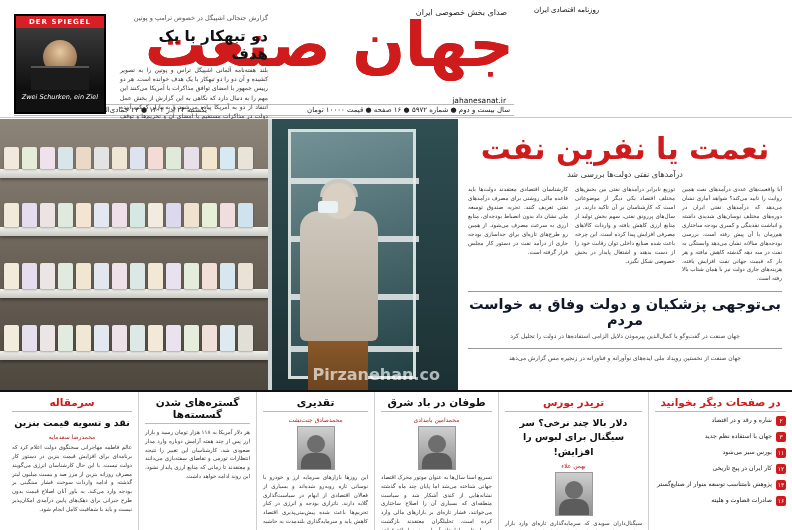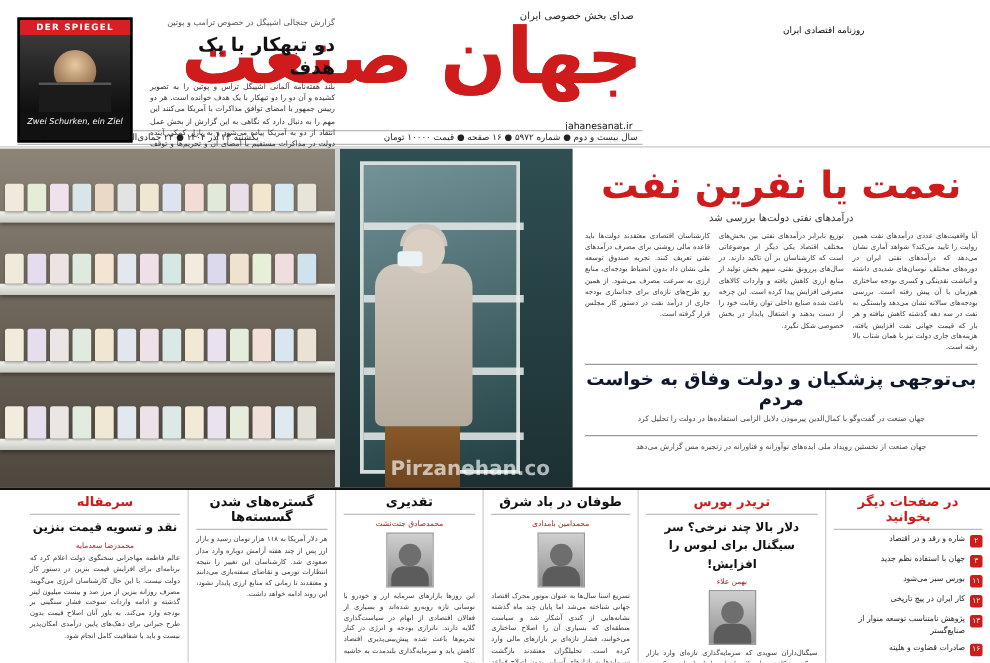--- a/index.html
+++ b/index.html
@@ -13,21 +13,21 @@
     position: relative;
   }
   .page { width:792px; height:530px; position:relative; background:#fff; }
 
   
   .masthead {
     position:absolute; left:0; top:0; width:792px; height:118px;
     border-bottom:1px solid #c9c9c9;
   }
   .mast-top-right {
-    position:absolute; right:8px; top:20px; width:250px; text-align:center;
+    position:absolute; right:8px; top:6px; width:250px; text-align:left;
   }
   .mast-slogan {
     font-size:8px; color:#222; text-align:right; width:220px;
     position:absolute; right:285px; top:8px;
   }
   .logo-title {
     position:absolute; right:278px; top:14px;
     font-family:"DejaVu Sans", sans-serif;
     font-size:62px; font-weight:bold; color:#cf1b1b;
     letter-spacing:-2px; line-height:1;
@@ -329,21 +329,21 @@
     <div class="hr-dark"></div>
     <div class="sec-head">بی‌توجهی پزشکیان و دولت وفاق به خواست مردم</div>
     <div class="sec-sub">جهان صنعت در گفت‌وگو با کمال‌الدین پیرموذن دلایل الزامی استفاده‌ها در دولت را تحلیل کرد</div>
 
     <div class="hr-dark"></div>
     <div class="sec-sub">جهان صنعت از نخستین رویداد ملی ایده‌های نوآورانه و فناورانه در زنجیره مس گزارش می‌دهد</div>
   </div>
 
   <div class="bottom">
 
-    <div class="bcol" style="width:132px">
+    <div class="bcol" style="width:144px">
       <div class="bcol-head">در صفحات دیگر بخوانید</div>
       <div class="idx-item">
         <span class="idx-num">۲</span>
         <span>شاره و رقد و در اقتصاد</span>
       </div>
       <div class="idx-item">
         <span class="idx-num">۳</span>
         <span>جهان با استفاده نظم جدید</span>
       </div>
       <div class="idx-item">

